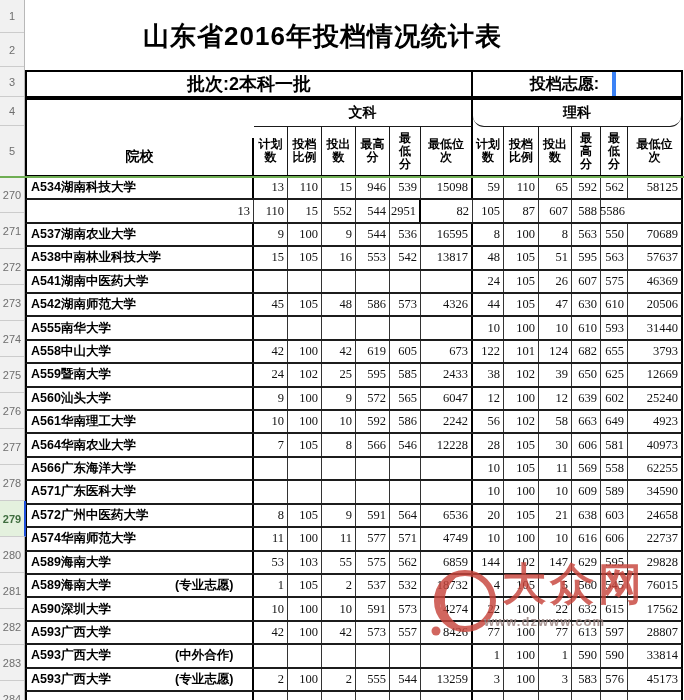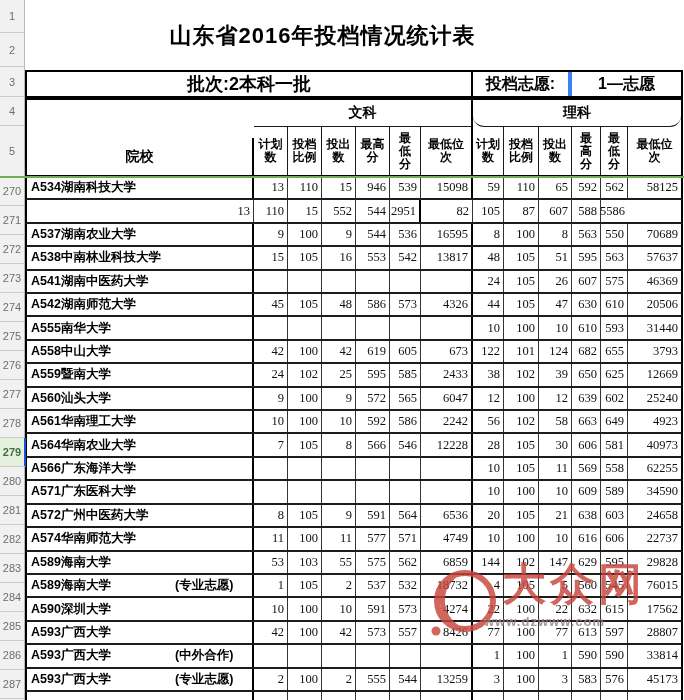--- a/index.html
+++ b/index.html
@@ -5,34 +5,34 @@
   html,body{margin:0;padding:0;background:#fff;}
   #screen{position:relative;width:684px;height:700px;background:#ffffff;
           font-family:"Liberation Sans",sans-serif;overflow:hidden;}
 
   
   #gutter{position:absolute;left:0;top:0;width:25px;height:700px;
           background:#f1f1f1;border-right:1px solid #b8b8b8;box-sizing:border-box;z-index:1;}
   .gcell{display:flex;align-items:center;justify-content:center;
          font-size:11px;color:#6e6e6e;border-bottom:1px solid #cccccc;box-sizing:border-box;}
   .g1{height:33px}.g2{height:34px}.g3{height:30px}.g4{height:29px}.g5{height:51px}
-  .gdata{height:29px;}
+  .gdata{height:36px;}
   .gpartial{height:8px;overflow:hidden;padding-left:12px;}
   .gsel{background:#e4f1de;color:#3f6d3f;font-weight:bold;
         border-right:2px solid #1d4ed8;margin-right:-2px;position:relative;z-index:2;}
 
   
   #title{position:absolute;left:25px;top:14px;width:595px;height:44px;
          display:flex;align-items:center;justify-content:center;
-         font-size:22px;font-weight:bold;color:#000;letter-spacing:1px;}
+         font-size:26px;font-weight:bold;color:#000;letter-spacing:1px;}
 
   
   #batchRow{position:absolute;left:25px;top:70px;width:658px;height:28px;
             border:2px solid #000;box-sizing:border-box;display:grid;
-            grid-template-columns:446px 99px 109px;background:#fff;}
+            grid-template-columns:446px 99px 109px;background:#fff;gap:44px;}
   #batchRow .bcell{display:flex;align-items:center;justify-content:center;
             font-weight:bold;color:#000;box-sizing:border-box;overflow:hidden;}
   .batch-label{font-size:18px;border-right:2px solid #000;}
   .wish-label{font-size:16px;border-right:4px solid #3b82f6;}
   .wish-value{font-size:16px;}
 
   
   #headerBox{position:absolute;left:25px;top:98px;width:658px;height:79px;
              border:2px solid #000;box-sizing:border-box;display:grid;
              grid-template-columns:227px 34px 34px 34px 34px 31px 52px 31px 35px 33px 29px 27px 53px;

